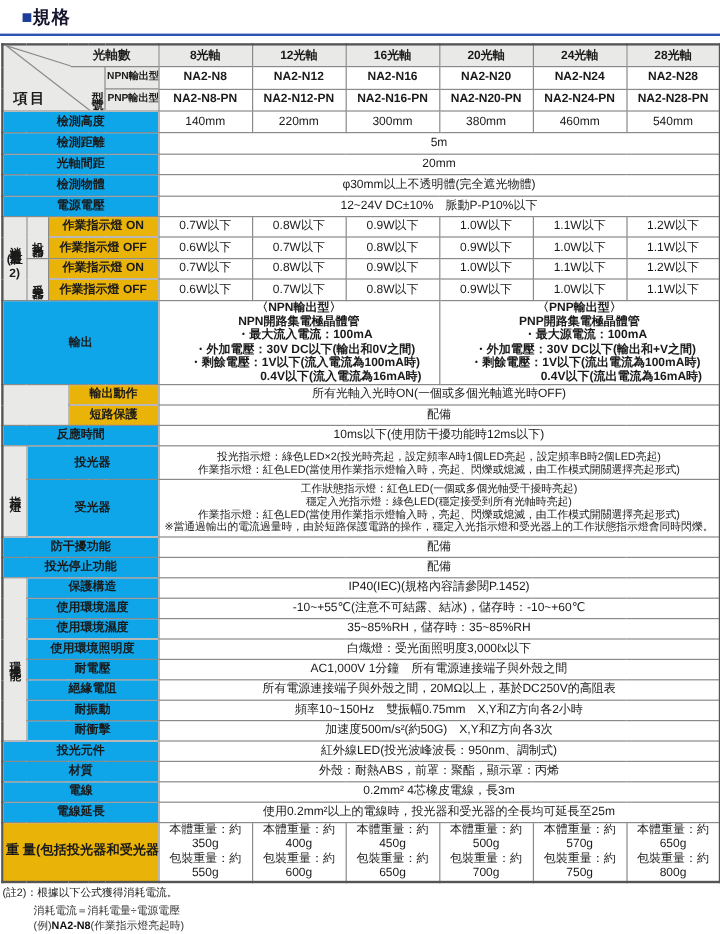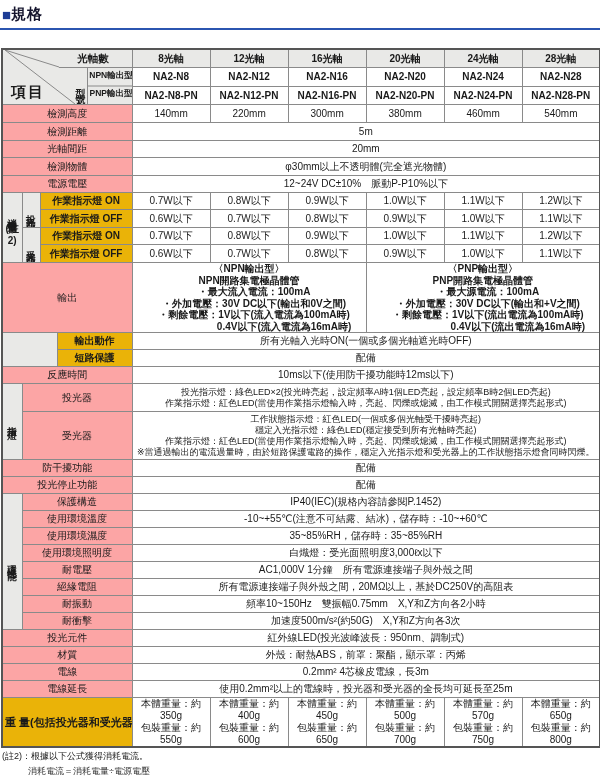--- a/index.html
+++ b/index.html
@@ -1,27 +1,27 @@
 <!DOCTYPE html>
 <html><head>
 <meta charset="utf-8">
 <style>
   html,body{margin:0;padding:0;background:#fff;width:600px;
     font-family:"Liberation Sans","DejaVu Sans",sans-serif;color:#1a1a1a;}
   #page{width:600px;height:778px;position:relative;overflow:hidden;background:#fff;}
   
-  .hd{padding:5px 0 4px 2px;border-bottom:2px solid #2b55b0;margin-bottom:18px;}
+  .hd{padding:5px 0 4px 18px;border-bottom:2px solid #2b55b0;margin-bottom:6px;}
   .hd .sq{color:#1e3d96;font-size:15px;font-weight:bold;vertical-align:middle;}
   .hd .tt{font-size:15px;font-weight:bold;color:#15152e;letter-spacing:1px;vertical-align:middle;}
   
   table.spec{border-collapse:collapse;table-layout:fixed;width:598px;margin-left:1px;
     border:2px solid #555;}
   table.spec td{border:1px solid #8a8a8a;padding:0 2px;font-size:10px;text-align:center;
     vertical-align:middle;overflow:hidden;line-height:1.2;}
-  td.lab{background:#fca5a5;font-weight:normal;font-size:9.5px;}
+  td.lab{background:#0ea5e9;font-weight:bold;font-size:9.5px;}
   td.labs{background:#eab308;font-weight:bold;font-size:9px;white-space:nowrap;}
   td.mod{font-weight:bold;font-size:11px;white-space:nowrap;}
   td.colh{background:#e9e9e7;font-weight:bold;font-size:10.5px;}
   td.val{font-size:10px;}
   td.pre{white-space:pre-line;text-align:left;font-size:9.5px;line-height:1.2;padding:2px 5px;}
   td.top{vertical-align:top;font-weight:bold;}
   td.wt{white-space:pre-line;text-align:left;font-size:8.5px;line-height:1.4;padding:2px 3px;}
   td.vg{background:#e9e9e7;padding:1px 0;}
   .vtxt{writing-mode:vertical-rl;text-orientation:upright;font-weight:bold;font-size:9.5px;
     letter-spacing:2px;margin:0 auto;display:inline-block;}
@@ -30,21 +30,21 @@
   td.corner{padding:0;background:#e9e9e7;position:relative;}
   .cornerBox{position:relative;width:100%;height:54px;}
   .cornerBox svg{position:absolute;left:0;top:0;}
   .cAxes{position:absolute;left:48px;top:2px;width:80px;text-align:center;font-weight:bold;font-size:10.5px;}
   .cModel{position:absolute;left:68px;top:19px;width:14px;height:34px;writing-mode:vertical-rl;
     text-orientation:upright;font-weight:bold;font-size:10px;letter-spacing:6px;line-height:14px;}
   .cNpn{position:absolute;left:83px;top:20px;width:46px;text-align:center;font-weight:bold;
     font-size:8.5px;white-space:nowrap;}
   .cPnp{position:absolute;left:83px;top:38px;width:46px;text-align:center;font-weight:bold;
     font-size:8.5px;white-space:nowrap;}
-  .cItem{position:absolute;left:6px;bottom:3px;font-weight:bold;font-size:15px;letter-spacing:2px;}
+  .cItem{position:absolute;left:6px;bottom:3px;font-weight:bold;font-size:12px;letter-spacing:2px;}
   
   .notes{margin:3px 0 0 2px;font-size:9px;line-height:11px;color:#222;}
   .formula{margin:4px 0 0 28px;font-size:9px;line-height:11.5px;color:#333;}
   .formula b{color:#111;}
 </style>
 </head>
 <body>
 
 <div id="page">
 

